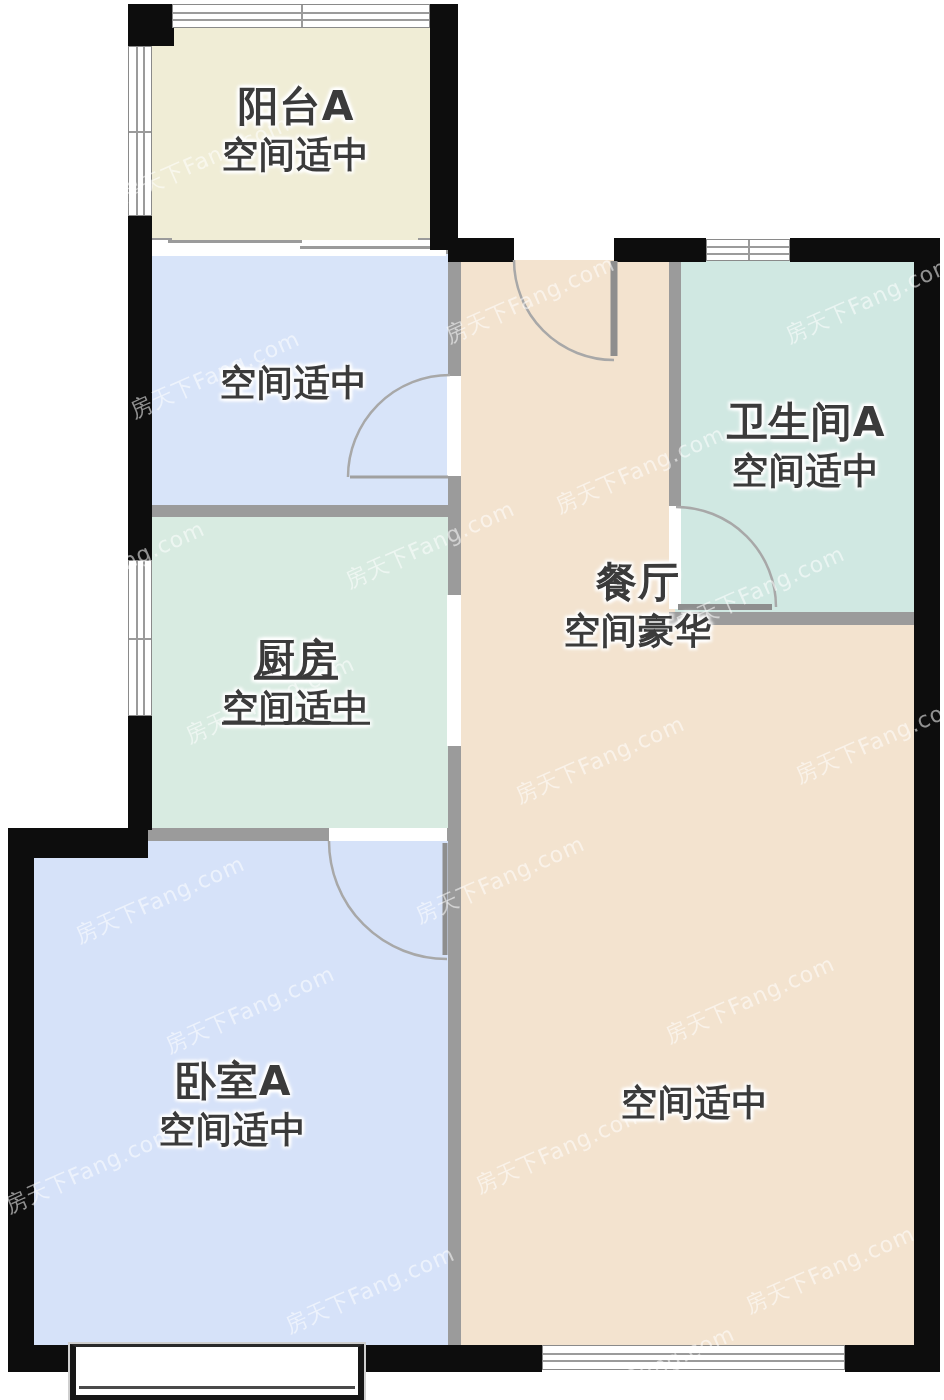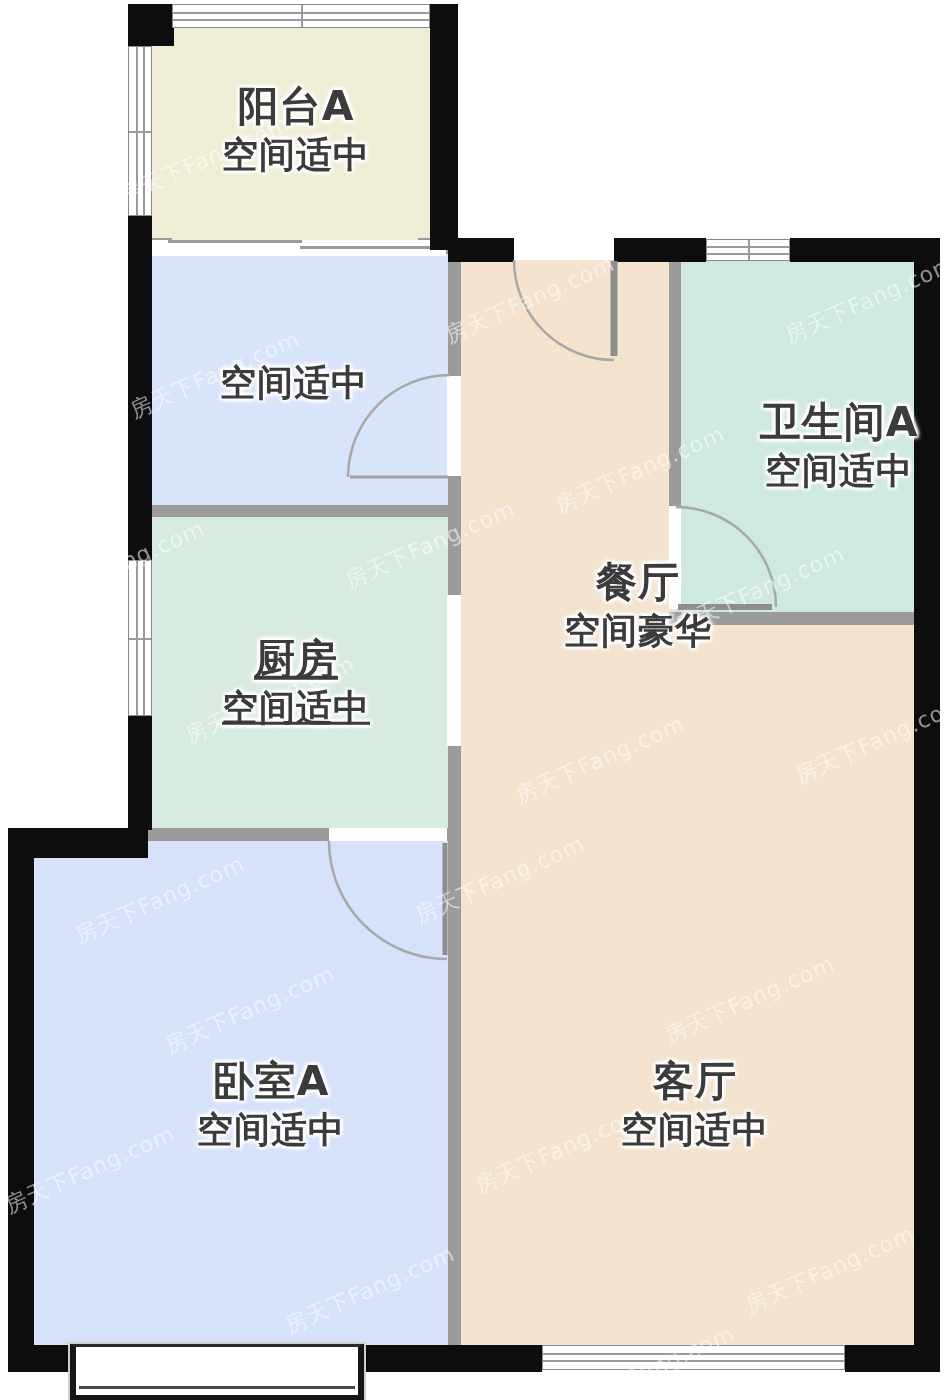--- a/index.html
+++ b/index.html
@@ -140,34 +140,33 @@
       <span class="wm" style="left: 650px; top: 1370px;">房天下Fang.com</span>
     </div>
 
   <div class="room-label" style="left:296px;top:128px;">
     <div class="l1">阳台A</div>
     <div class="l2">空间适中</div>
   </div>
   <div class="room-label" style="left:294px;top:383px;">
     <div class="l2">空间适中</div>
   </div>
-  <div class="room-label" style="left:839px;top:444px;">
+  <div class="room-label" style="left:806px;top:444px;">
     <div class="l1">卫生间A</div>
     <div class="l2">空间适中</div>
   </div>
   <div class="room-label" style="left:638px;top:604px;">
     <div class="l1">餐厅</div>
     <div class="l2">空间豪华</div>
   </div>
   <div class="room-label" style="left:296px;top:681px;text-decoration:underline;">
     <div class="l1">厨房</div>
     <div class="l2">空间适中</div>
   </div>
-  <div class="room-label" style="left:233px;top:1103px;margin-left:38px;">
+  <div class="room-label" style="left:233px;top:1103px;">
     <div class="l1">卧室A</div>
     <div class="l2">空间适中</div>
   </div>
   <div class="room-label" style="left:695px;top:1103px;">
-    <div class="l1">客厅</div>
     <div class="l2">空间适中</div>
   </div>
 
 </div>
 
 </body></html>

